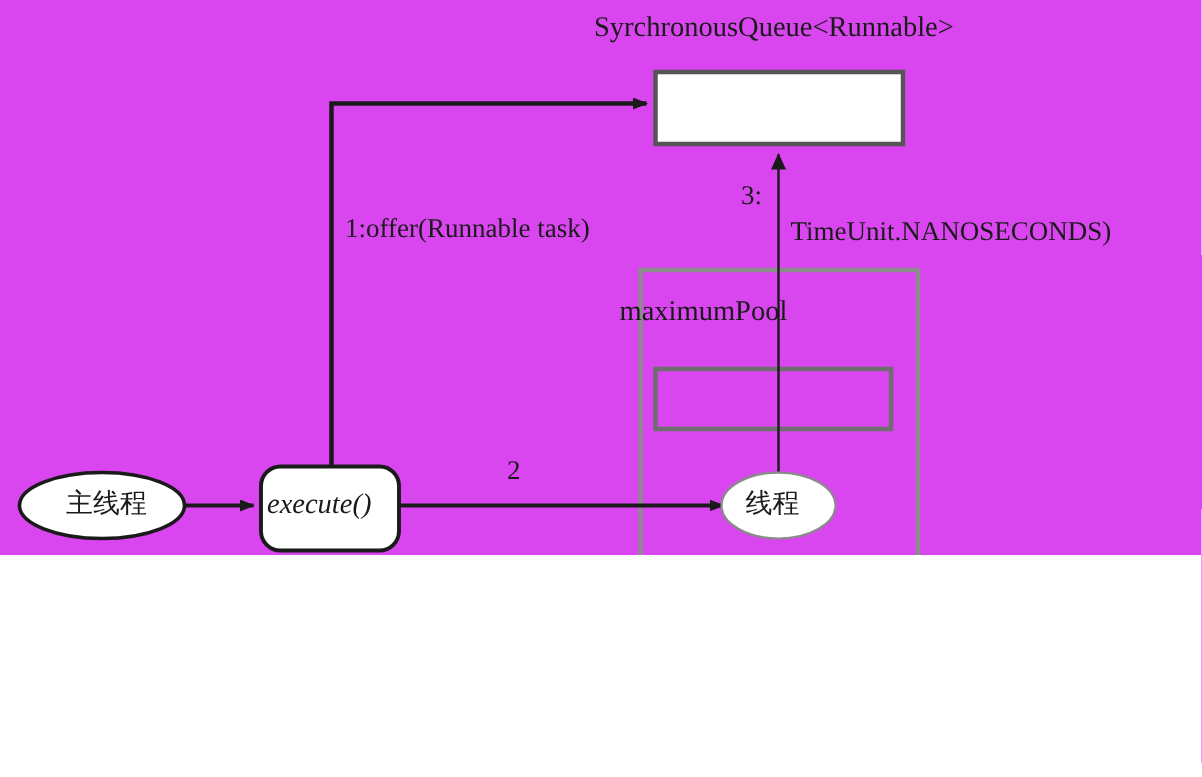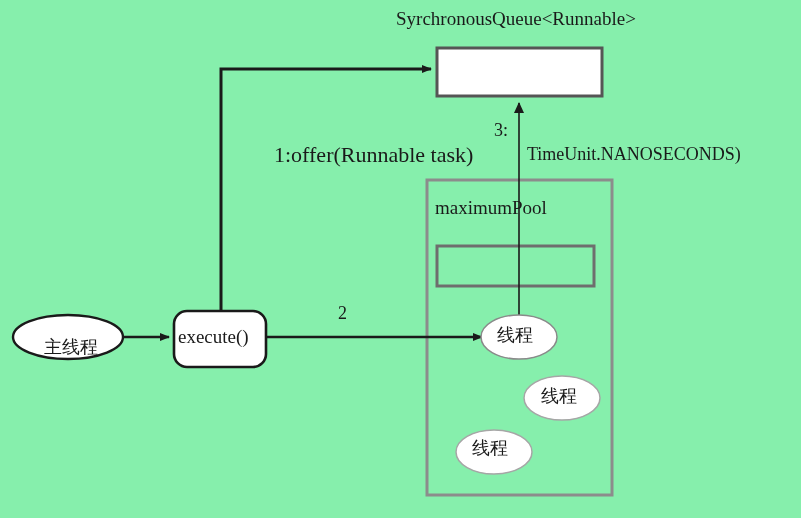--- a/index.html
+++ b/index.html
@@ -3,49 +3,49 @@
 <meta charset="utf-8">
 <style>
   html, body {
     margin: 0;
     padding: 0;
     background: #ffffff;
   }
   #canvas {
     position: relative;
     width: 801px;
-    height: 518px;
-    background: #86efac;
+    height: 370px;
+    background: #d946ef;
     overflow: hidden;
     font-family: "Liberation Serif", "DejaVu Serif", serif;
   }
   svg.layer {
     position: absolute;
     left: 0;
     top: 0;
     width: 801px;
     height: 518px;
   }
   .lbl {
     position: absolute;
     font-family: "Liberation Serif", "DejaVu Serif", serif;
     color: #1a1a1a;
     white-space: nowrap;
     line-height: 1.15;
   }
   #queue-title { left: 396px; top: 8px;  font-size: 19px; }
-  #offer-label { left: 230px; top: 142px; font-size: 22px; margin-left: 44px; }
+  #offer-label { left: 230px; top: 142px; font-size: 18px; }
   #poll-step   { left: 494px; top: 120px; font-size: 18px; }
   #poll-line1  { left: 527px; top: 108px; font-size: 18px; }
   #poll-line2  { left: 527px; top: 144px; font-size: 18px; text-align: center; }
-  #maxpool-label { left: 435px; top: 197px; font-size: 19px; }
+  #maxpool-label { left: 413px; top: 197px; font-size: 19px; }
   #corepool-label{ left: 444px; top: 254px; font-size: 19px; }
   #step2-label { left: 338px; top: 303px; font-size: 18px; }
-  #main-thread-label { left: 44px; top: 325px; font-size: 18px; margin-top: 12px; }
-  #execute-label { left: 178px; top: 326px; font-size: 19px; }
+  #main-thread-label { left: 44px; top: 325px; font-size: 18px; }
+  #execute-label { left: 178px; top: 326px; font-size: 19px; font-style: italic; }
   #thread1-label { left: 497px; top: 325px; font-size: 18px; }
   #thread2-label { left: 541px; top: 386px; font-size: 18px; }
   #thread3-label { left: 472px; top: 438px; font-size: 18px; }
 </style>
 </head>
 <body>
 
 <div id="canvas">
 
   <svg class="layer" viewBox="0 0 801 518" xmlns="http://www.w3.org/2000/svg">

